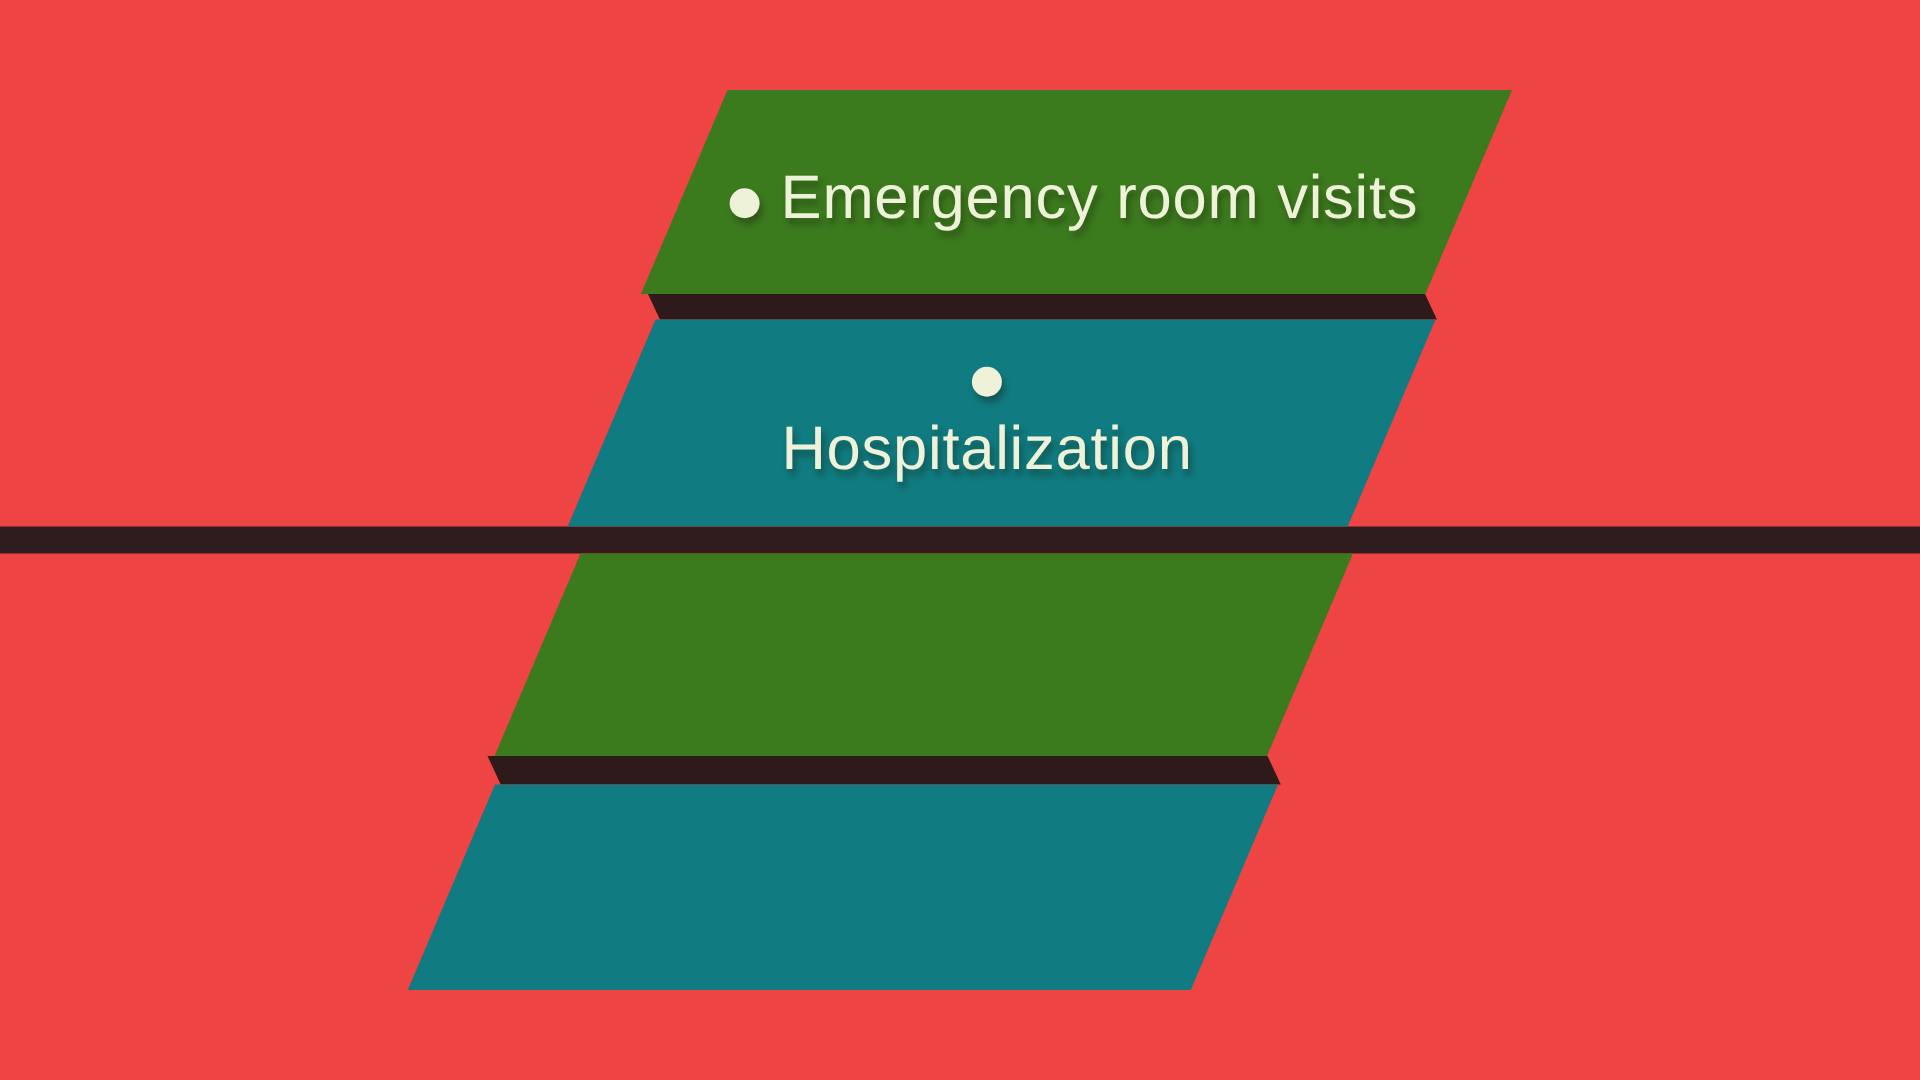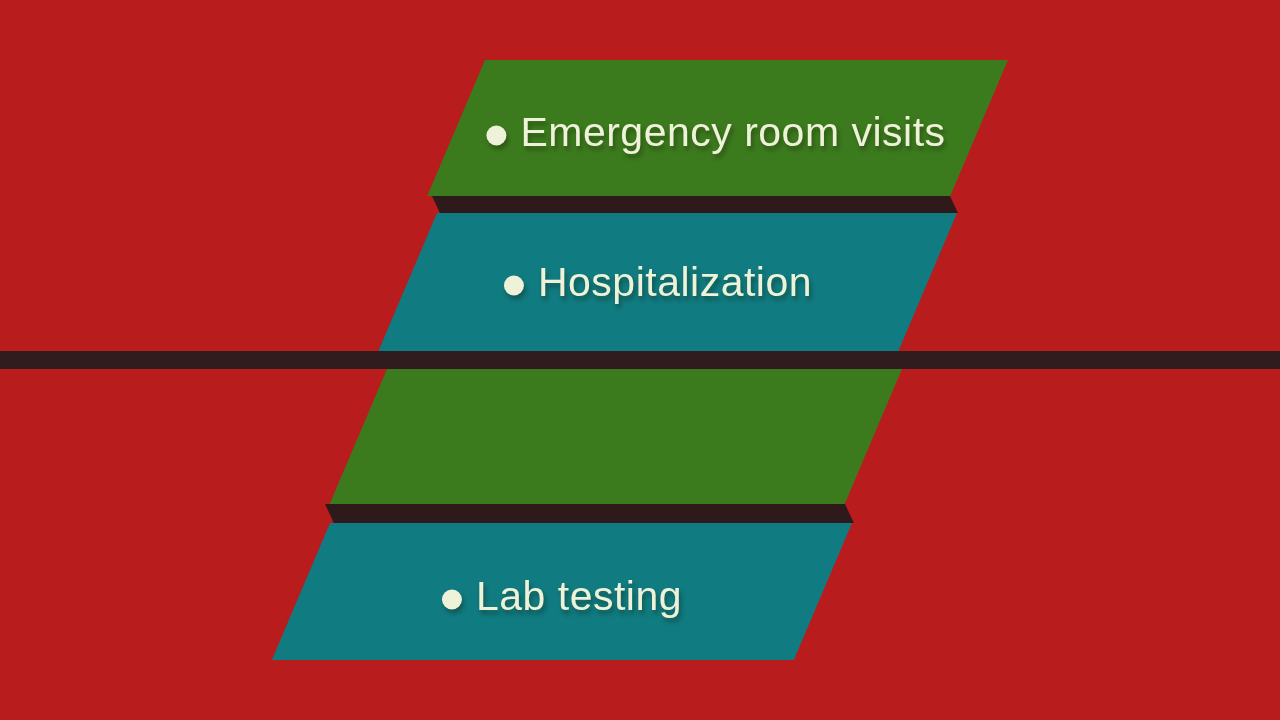--- a/index.html
+++ b/index.html
@@ -74,43 +74,39 @@
     top: 3px;
     box-shadow: 2px 4px 4px rgba(20, 25, 5, 0.35);
   }
   .txt {
     text-shadow: 2px 4px 4px rgba(20, 25, 5, 0.38);
   }
 </style>
 </head>
 <body>
 
-<div class="slide" style="background-color: #b91c1c;">
+<div class="slide" style="background-color: #ef4444;">
 
   <div class="stripe" style="background-color: rgb(48, 27, 30);"></div>
 
   <div class="face f1" style="background-color: rgb(60, 122, 30);"></div>
   <div class="bevel b1" style="background-color: rgb(46, 25, 27);"></div>
 
   <div class="face f2" style="background-color: rgb(16, 123, 128);"></div>
 
   <div class="face f3" style="background-color: rgb(60, 122, 30);"></div>
   <div class="bevel b3" style="background-color: rgb(46, 25, 27);"></div>
 
   <div class="face f4" style="background-color: rgb(16, 123, 128);"></div>
 
   <div class="label l1" style="color: rgb(238, 242, 216);">
     <span class="bullet" style="background-color: rgb(238, 242, 216);"></span>
     <span class="txt">Emergency room visits</span>
   </div>
 
-  <div class="label l2" style="color: rgb(238, 242, 216);">
+  <div class="label l2" style="color: rgb(238, 242, 216); flex-direction: column;">
     <span class="bullet" style="background-color: rgb(238, 242, 216);"></span>
     <span class="txt">Hospitalization</span>
   </div>
 
 
-  <div class="label l4" style="color: rgb(238, 242, 216);">
-    <span class="bullet" style="background-color: rgb(238, 242, 216);"></span>
-    <span class="txt">Lab testing</span>
-  </div>
 
 </div>
 
 </body></html>

